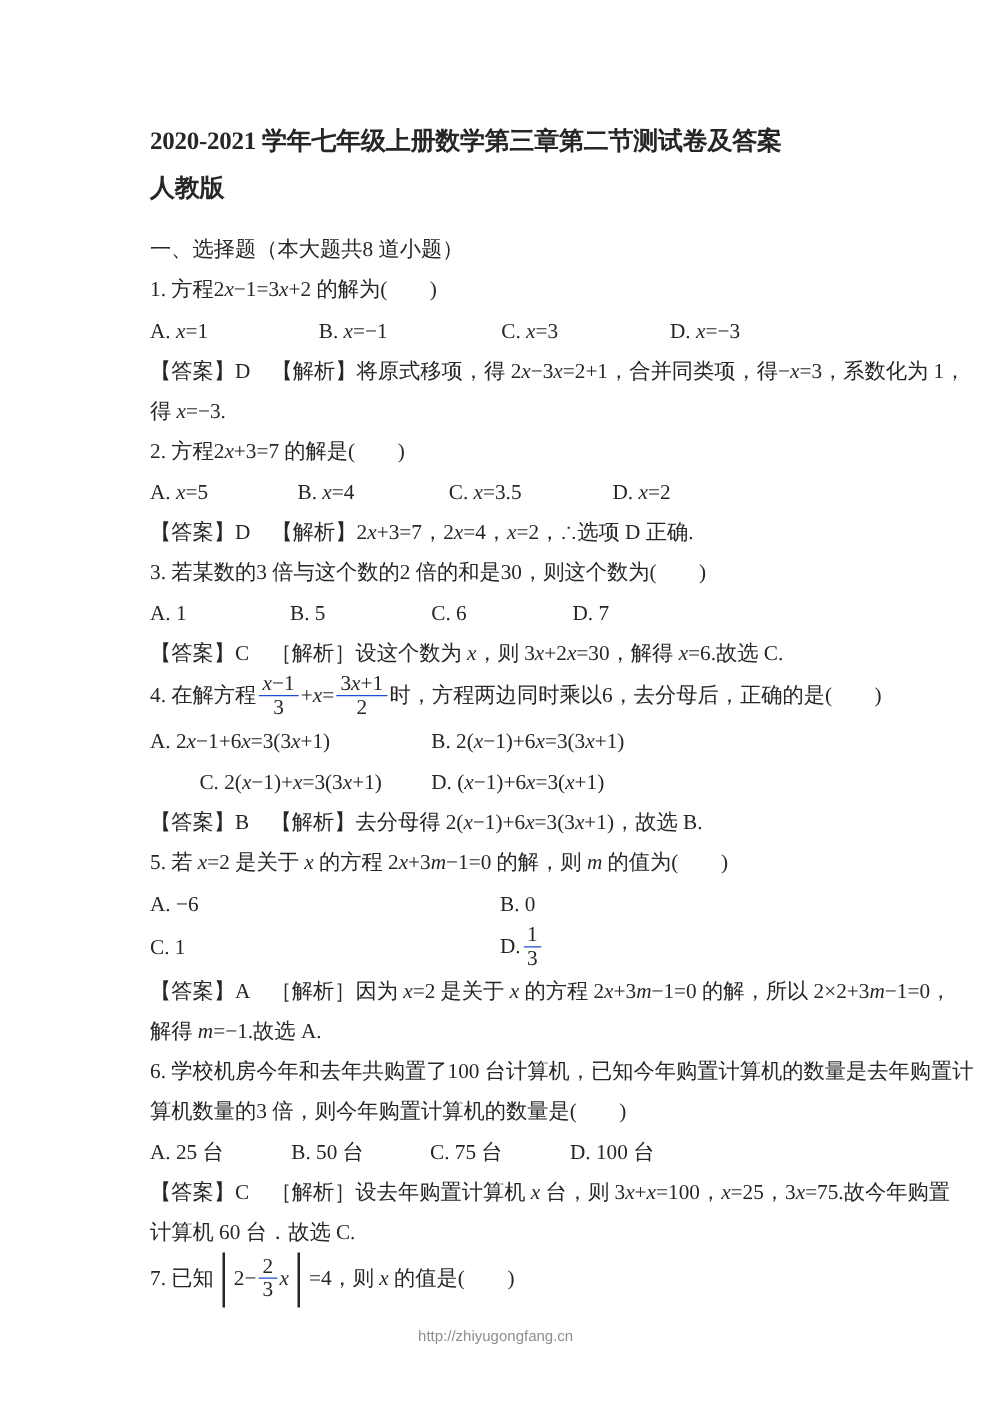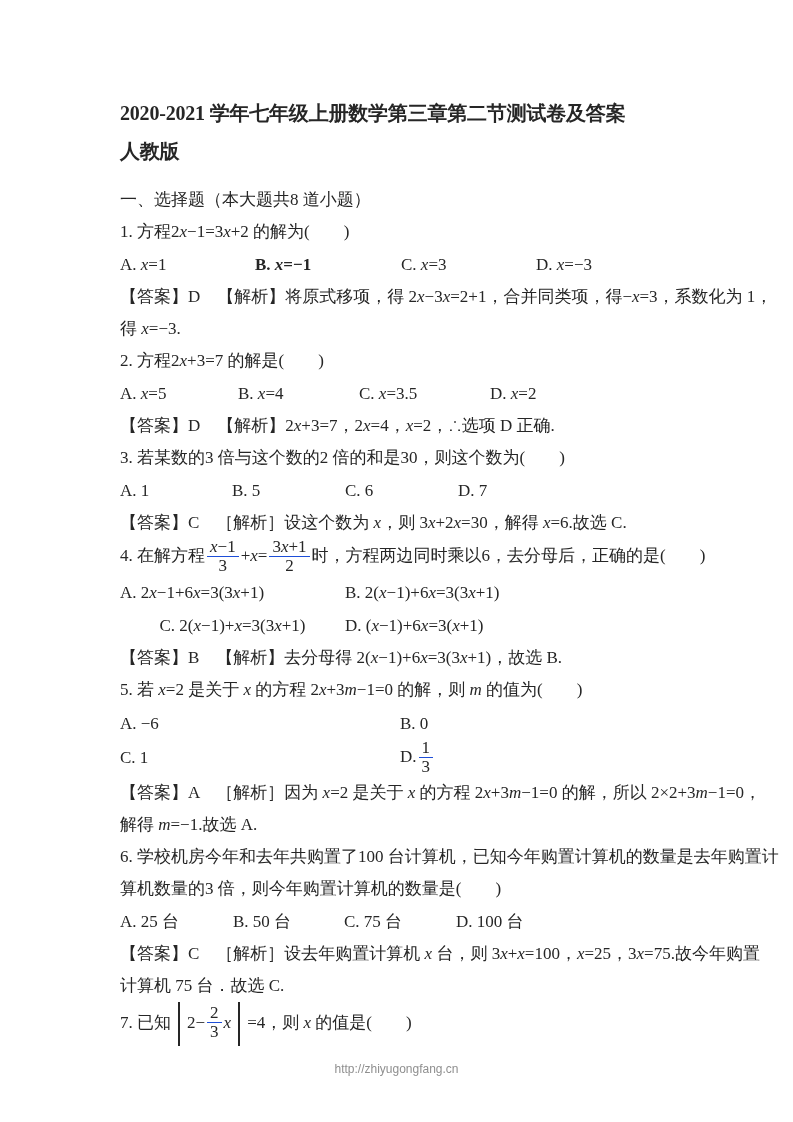--- a/index.html
+++ b/index.html
@@ -22,21 +22,21 @@
 </style>
 </head>
 <body>
 
 <div class="doc">
   <div class="title-line">2020-2021 学年七年级上册数学第三章第二节测试卷及答案</div>
   <div class="title-line">人教版</div>
   <div class="line sec">一、选择题（本大题共8 道小题）</div>
   <div>
       <div class="line">1. 方程2<i>x</i>−1=3<i>x</i>+2 的解为(　　)</div>
-      <div class="line"><span class="opt" style="width: 135px;">A. <i>x</i>=1</span><span class="opt" style="width: 146px; font-weight: bold;">B. <i>x</i>=−1</span><span class="opt" style="width: 135px;">C. <i>x</i>=3</span><span class="opt">D. <i>x</i>=−3</span></div>
+      <div class="line"><span class="opt" style="width: 135px;">A. <i>x</i>=1</span><span class="opt" style="width: 146px;">B. <i>x</i>=−1</span><span class="opt" style="width: 135px;">C. <i>x</i>=3</span><span class="opt">D. <i>x</i>=−3</span></div>
       <div class="line">【答案】D　【解析】将原式移项，得 2<i>x</i>−3<i>x</i>=2+1，合并同类项，得−<i>x</i>=3，系数化为 1，</div>
       <div class="line">得 <i>x</i>=−3.</div>
       <div class="line">2. 方程2<i>x</i>+3=7 的解是(　　)</div>
       <div class="line"><span class="opt" style="width: 118px;">A. <i>x</i>=5</span><span class="opt" style="width: 121px;">B. <i>x</i>=4</span><span class="opt" style="width: 131px;">C. <i>x</i>=3.5</span><span class="opt">D. <i>x</i>=2</span></div>
       <div class="line">【答案】D　【解析】2<i>x</i>+3=7，2<i>x</i>=4，<i>x</i>=2，∴选项 D 正确.</div>
       <div class="line">3. 若某数的3 倍与这个数的2 倍的和是30，则这个数为(　　)</div>
       <div class="line"><span class="opt" style="width: 112px;">A. 1</span><span class="opt" style="width: 113px;">B. 5</span><span class="opt" style="width: 113px;">C. 6</span><span class="opt">D. 7</span></div>
       <div class="line">【答案】C　［解析］设这个数为 <i>x</i>，则 3<i>x</i>+2<i>x</i>=30，解得 <i>x</i>=6.故选 C.</div>
       <div class="line">4. 在解方程<span class="frac"><span class="num"><i>x</i>−1</span><span class="den">3</span></span>+<i>x</i>=<span class="frac"><span class="num">3<i>x</i>+1</span><span class="den">2</span></span>时，方程两边同时乘以6，去分母后，正确的是(　　)</div>
       <div class="line"><span class="opt" style="width: 225px;">A. 2<i>x</i>−1+6<i>x</i>=3(3<i>x</i>+1)</span><span class="opt">B. 2(<i>x</i>−1)+6<i>x</i>=3(3<i>x</i>+1)</span></div>
@@ -44,18 +44,18 @@
       <div class="line">【答案】B　【解析】去分母得 2(<i>x</i>−1)+6<i>x</i>=3(3<i>x</i>+1)，故选 B.</div>
       <div class="line">5. 若 <i>x</i>=2 是关于 <i>x</i> 的方程 2<i>x</i>+3<i>m</i>−1=0 的解，则 <i>m</i> 的值为(　　)</div>
       <div class="line"><span class="opt" style="width: 280px;">A. −6</span><span class="opt">B. 0</span></div>
       <div class="line"><span class="opt" style="width: 280px;">C. 1</span><span class="opt">D.<span class="frac"><span class="num">1</span><span class="den">3</span></span></span></div>
       <div class="line">【答案】A　［解析］因为 <i>x</i>=2 是关于 <i>x</i> 的方程 2<i>x</i>+3<i>m</i>−1=0 的解，所以 2×2+3<i>m</i>−1=0，</div>
       <div class="line">解得 <i>m</i>=−1.故选 A.</div>
       <div class="line">6. 学校机房今年和去年共购置了100 台计算机，已知今年购置计算机的数量是去年购置计</div>
       <div class="line">算机数量的3 倍，则今年购置计算机的数量是(　　)</div>
       <div class="line"><span class="opt" style="width: 113px;">A. 25 台</span><span class="opt" style="width: 111px;">B. 50 台</span><span class="opt" style="width: 112px;">C. 75 台</span><span class="opt">D. 100 台</span></div>
       <div class="line">【答案】C　［解析］设去年购置计算机 <i>x</i> 台，则 3<i>x</i>+<i>x</i>=100，<i>x</i>=25，3<i>x</i>=75.故今年购置</div>
-      <div class="line">计算机 75 台．故选 C.</div>
+      <div class="line">计算机 60 台．故选 C.</div>
       <div class="line">7. 已知<span class="vbar"></span>2−<span class="frac"><span class="num">2</span><span class="den">3</span></span><i>x</i><span class="vbar"></span>=4，则 <i>x</i> 的值是(　　)</div>
     </div>
 </div>
 
 <div class="footer">http://zhiyugongfang.cn</div>
 
 </body></html>

